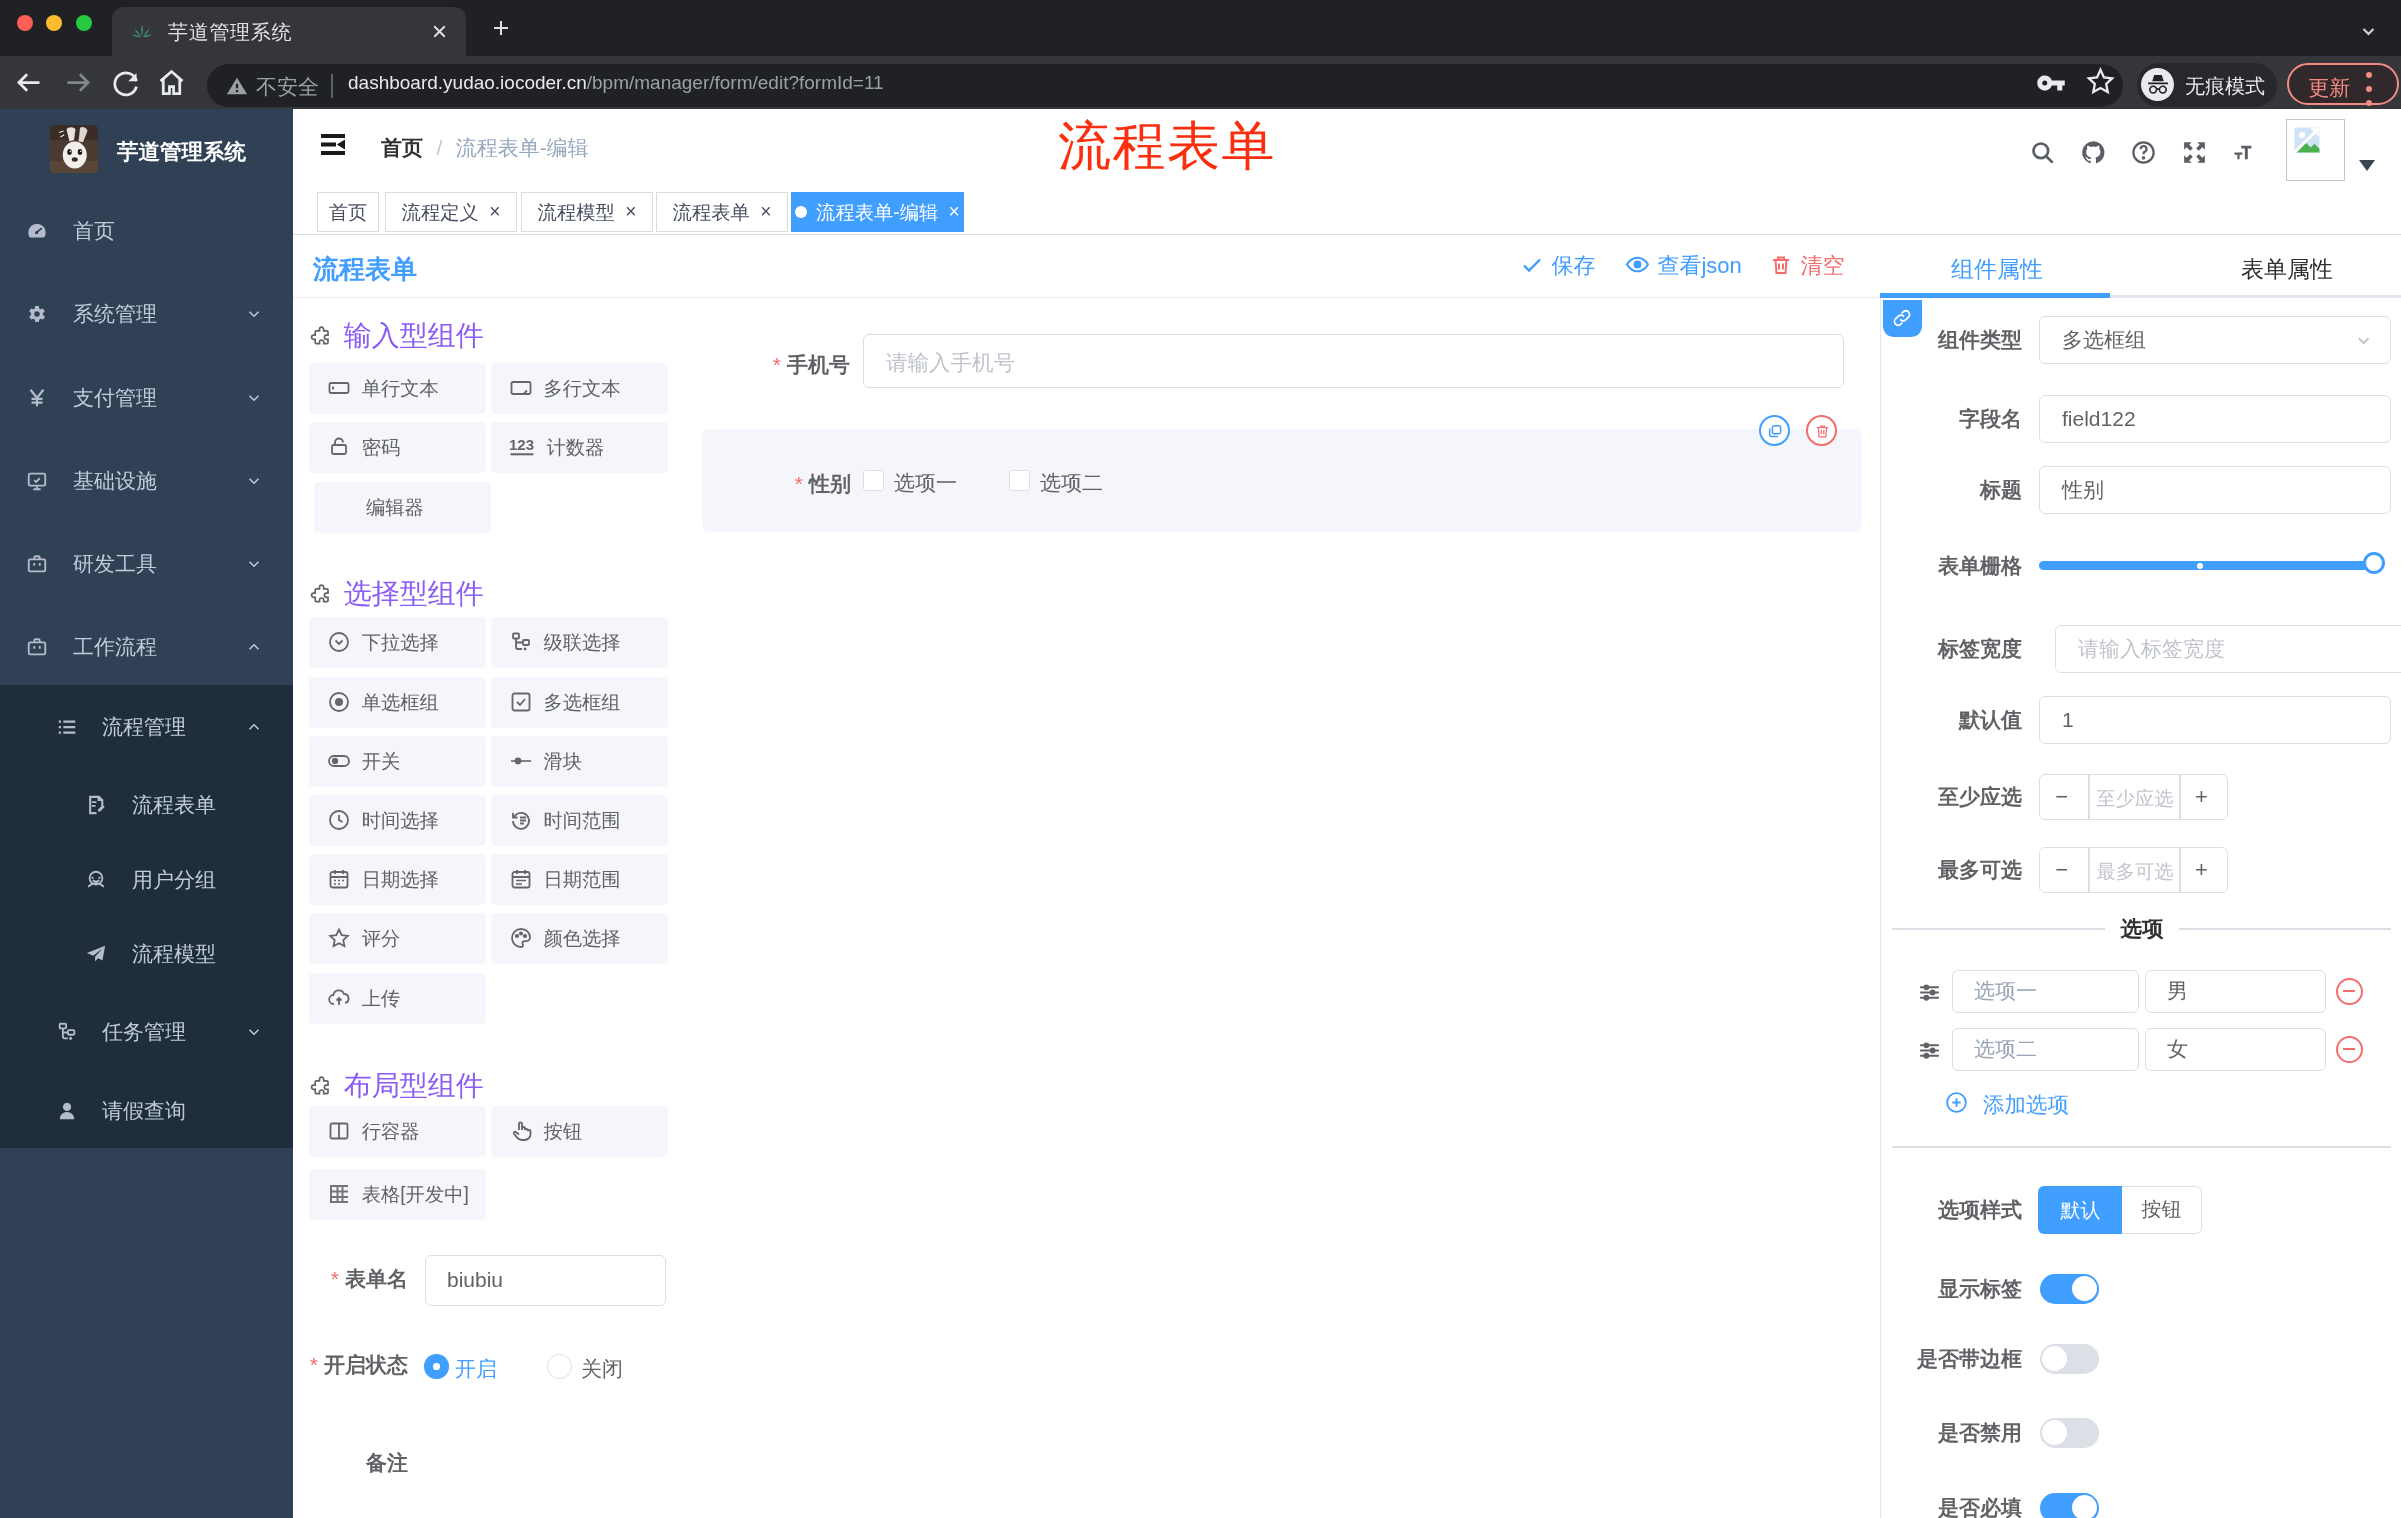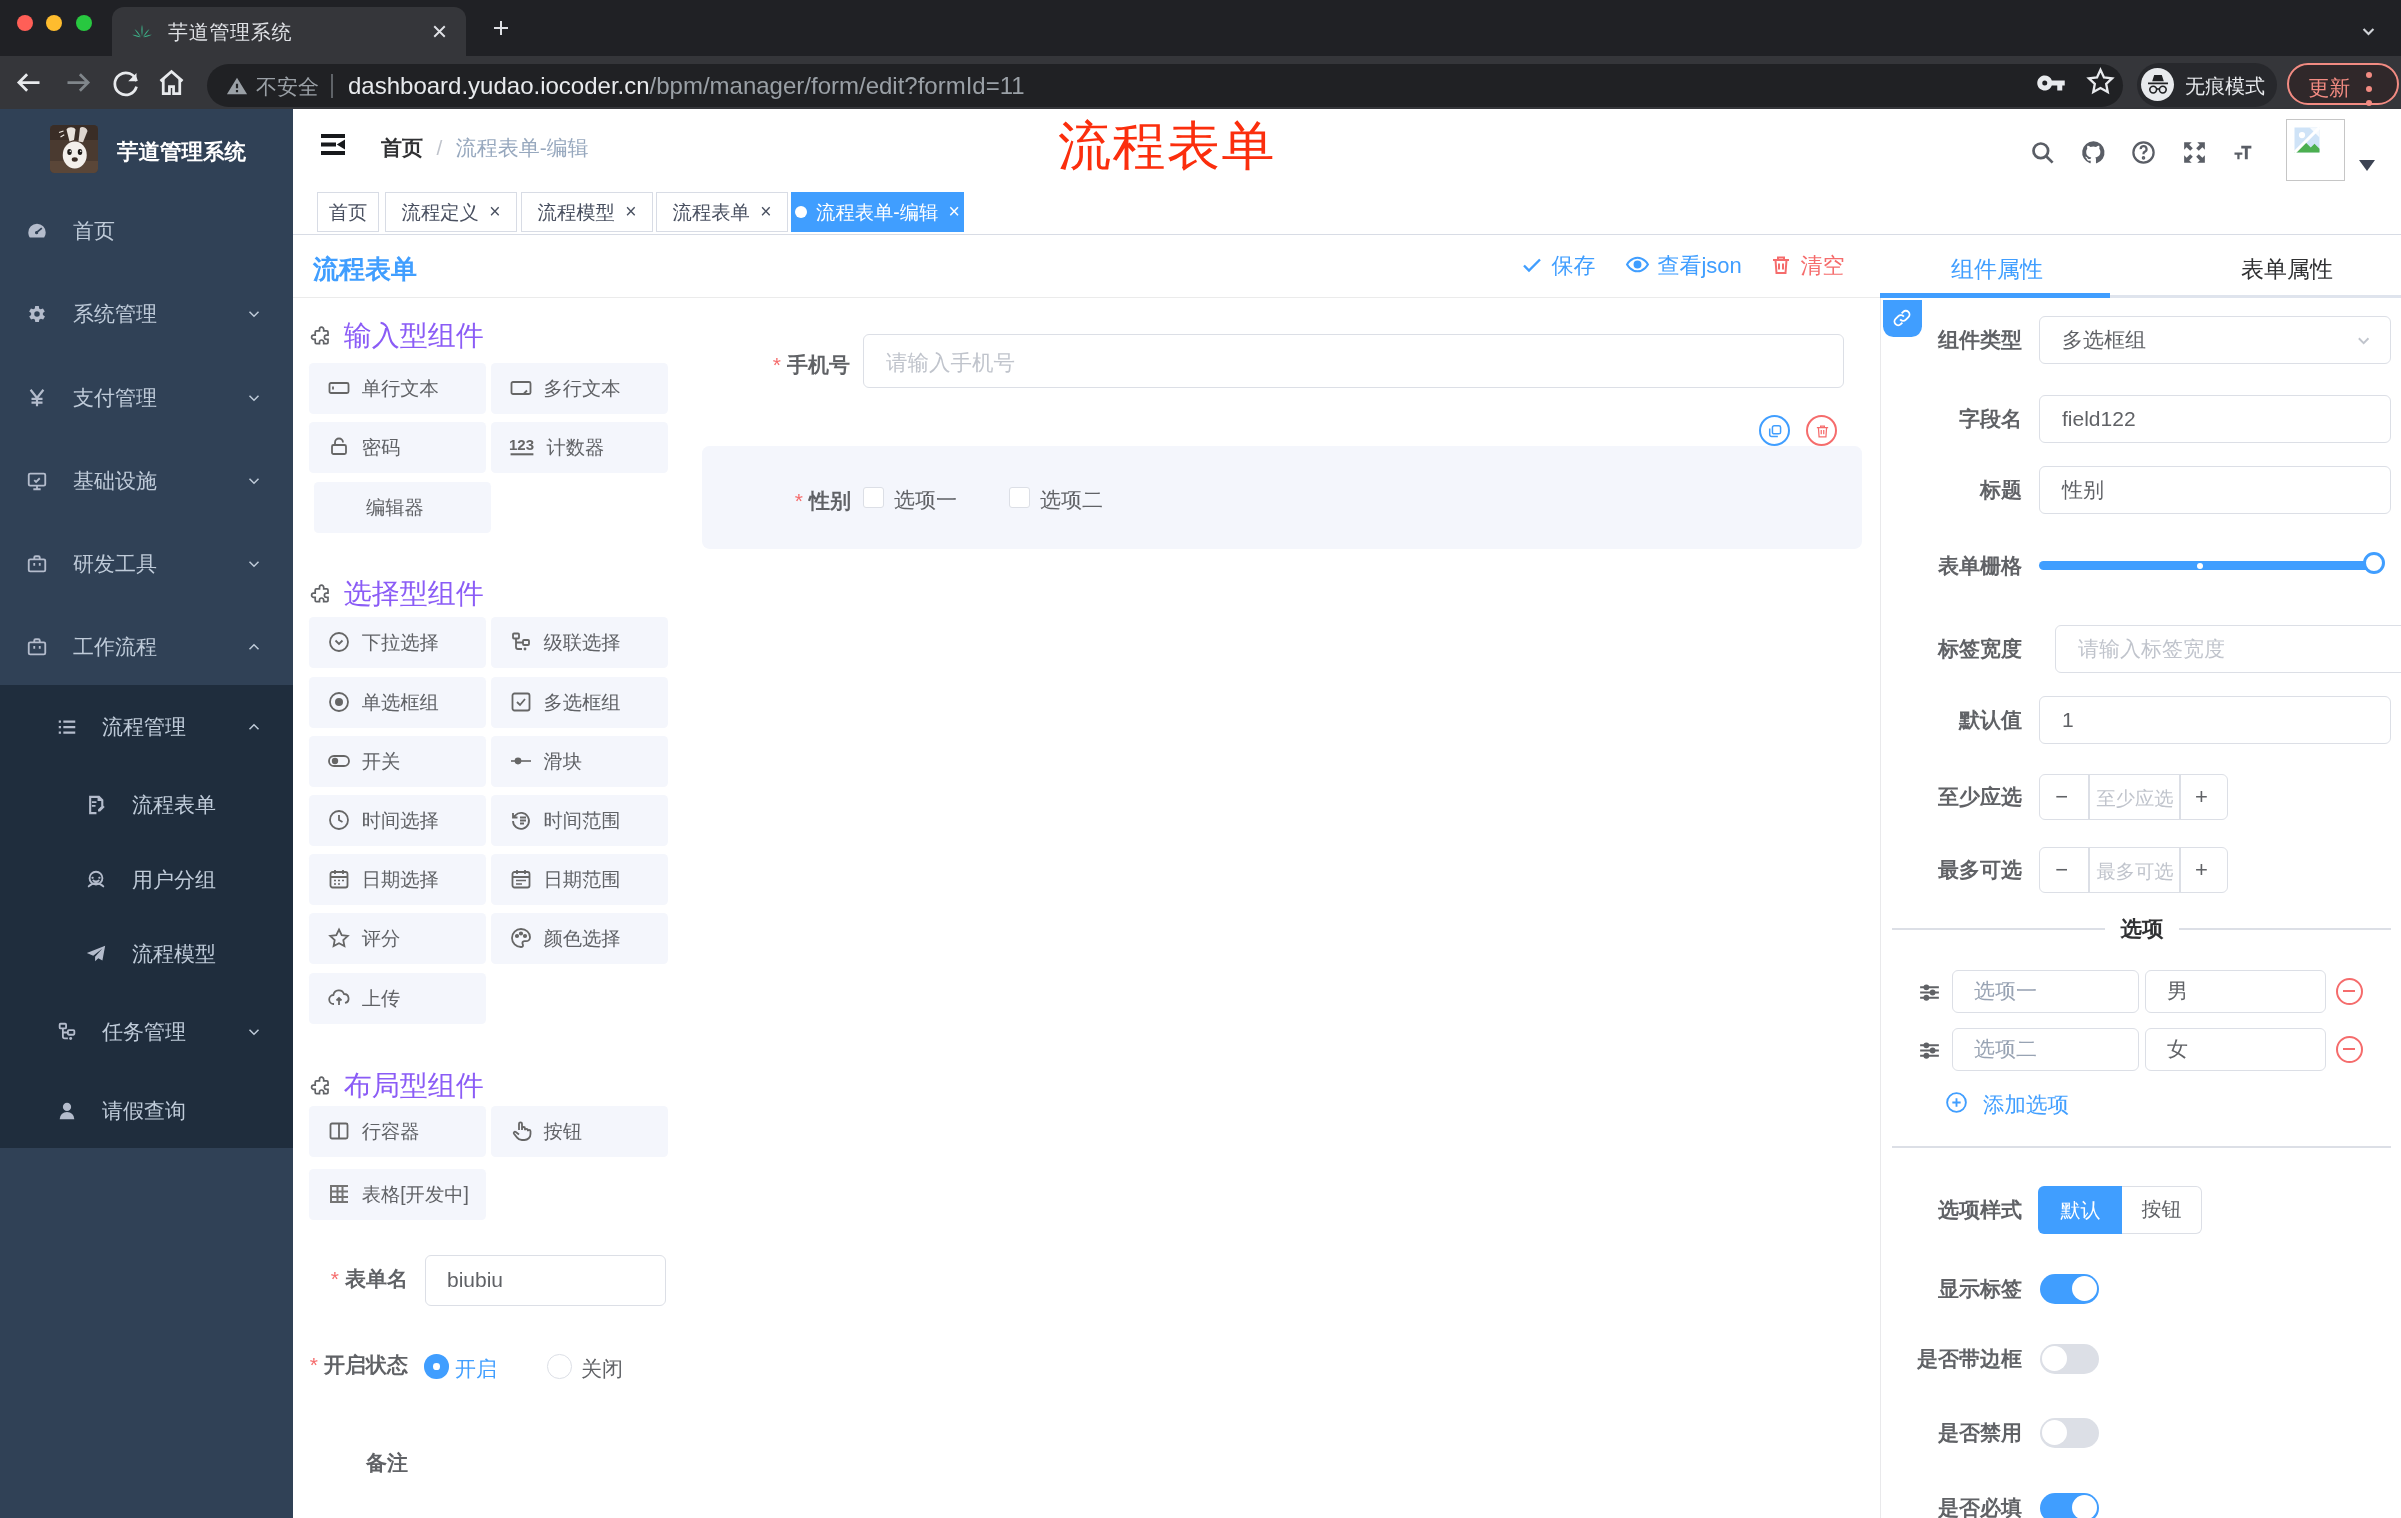--- a/index.html
+++ b/index.html
@@ -14,21 +14,21 @@
 #tab .title { position:absolute; left:56px; top:12.6px; font-size:20px; color:#dfe1e5; letter-spacing:0.7px; }
 #tabx { position:absolute; right:16.3px; top:14px; width:21px; height:21px; color:#dfe1e5; }
 #newtab { position:absolute; left:489px; top:16.3px; width:24px; height:24px; color:#dfe1e5; }
 #stripchev { position:absolute; left:2360px; top:23px; color:#d0d3d8; }
 #toolbar { position:absolute; left:0; top:56px; width:2401px; height:53px; background:#35363a; }
 .tbico { position:absolute; top:10.4px; width:33px; height:33px; color:#e8eaed; }
 #urlbar { position:absolute; left:207px; top:8.2px; width:1916px; height:43px; border-radius:21.5px; background:#202124; }
 #urlbar .warn { position:absolute; left:19.3px; top:11px; color:#9aa0a6; }
 #urlbar .nsec { position:absolute; left:49px; top:9px; font-size:21px; color:#9aa0a6; }
 #urlbar .sep { position:absolute; left:124px; top:9.7px; width:1.5px; height:24px; background:#5f6368; }
-#urlbar .url { position:absolute; left:141px; top:8.2px; font-size:24px; color:#e8eaed; white-space:nowrap; }
+#urlbar .url { position:absolute; left:141px; top:8.2px; font-size:19px; color:#e8eaed; white-space:nowrap; }
 #urlbar .url span { color:#9aa0a6; }
 #incog { position:absolute; left:2137px; top:6.7px; width:140px; height:44px; border-radius:22px; background:#27282c; }
 #incog .cir { position:absolute; left:3.7px; top:5.2px; width:33px; height:33px; border-radius:50%; background:#e8eaed; }
 #incog .t { position:absolute; left:48px; top:10.4px; font-size:20px; color:#e8eaed; }
 #update { position:absolute; left:2287px; top:7.4px; width:112px; height:42px; border:2.2px solid #f28b82; border-radius:22px; background:#30282a; color:#f28b82; font-size:21px; }
 #update .t { position:absolute; left:19.3px; top:8.2px;text-align:center; }
 #kebab { position:absolute; left:2366px; top:15.6px; width:6px; height:30px; }
 #kebab i { display:block; width:6px; height:6px; border-radius:50%; background:#f28b82; margin:0 0 8.2px 0; }
 
 
@@ -81,21 +81,21 @@
 .cbtn svg { vertical-align:-4.5px; margin:0 10.4px 0 18px; color:#666; }
 .cbtn.noic { padding-left:52px; }
 .lform-label { position:absolute; font-size:21px; font-weight:bold; color:#606266; text-align:right; }
 .star { color:#f56c6c; margin-right:6px; font-weight:normal; }
 .linput { position:absolute; border:1.5px solid #dcdfe6; border-radius:6px; background:#fff; font-size:21px; color:#606266; }
 
 
 #canvas { position:absolute; left:681px; top:298px; width:1198px; height:1221px; background:#fff; }
 #phone-input { position:absolute; left:182px; top:36px; width:981px; height:54px; border:1.5px solid #dcdfe6; border-radius:6px; }
 #phone-input .ph { position:absolute; left:22px; top:12.6px; font-size:21.5px; color:#c0c4cc; }
-#selbox { position:absolute; left:21px; top:148px; width:1160px; height:103px; background:#f4f6fc; border-radius:7.4px; }
+#selbox { position:absolute; left:21px; top:131px; width:1160px; height:103px; background:#f4f6fc; border-radius:7.4px; }
 .ckbox { position:absolute; top:41px; width:21px; height:21px; border:1.5px solid #dcdfe6; border-radius:3px; background:#fff; }
 #copybtn { position:absolute; left:1078px; top:117px; width:31px; height:31px; border:2.2px solid #409eff; border-radius:50%; background:#fff; color:#409eff; }
 #delbtn { position:absolute; left:1125px; top:117px; width:31px; height:31px; border:2.2px solid #f56c6c; border-radius:50%; background:#fff; color:#f56c6c; }
 
 
 #rpanel { position:absolute; left:1880px; top:298px; width:522px; height:1221px; background:#fff; border-left:1.5px solid #e9e9eb; }
 #linktag { position:absolute; left:1.5px; top:2.2px; width:39px; height:37px; background:#409eff; border-radius:0 0 10.4px 10.4px; color:#fff; }
 .rrow { position:absolute; left:0; width:522px; height:48px; }
 .rlabel { position:absolute; right:381px; top:50%; transform:translateY(-50%); font-size:21px; font-weight:bold; color:#606266; white-space:nowrap; }
 .rctl { position:absolute; left:158px; top:0; width:352px; height:48px; }

